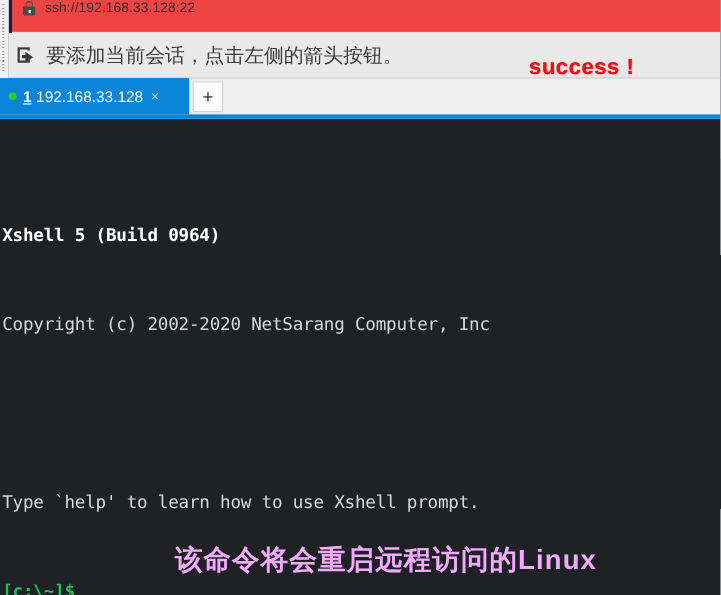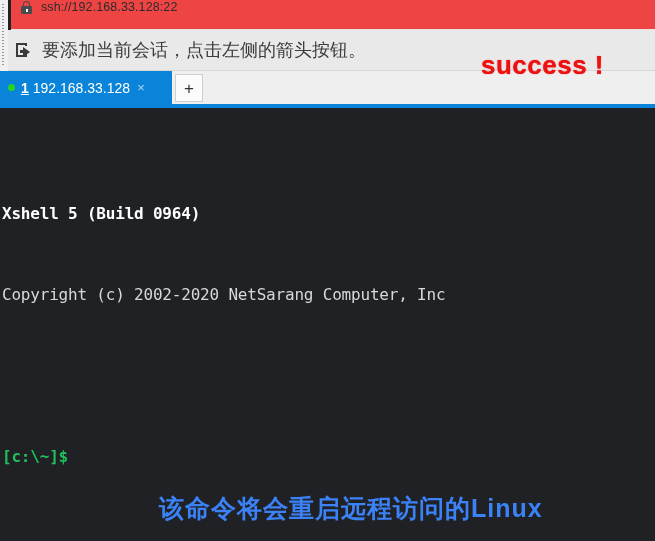--- a/index.html
+++ b/index.html
@@ -155,21 +155,21 @@
     font-size: 18px;
     color: #3c3c3c;
     white-space: nowrap;
   }
 
   
   .success-note {
     position: absolute;
     left: 481px;
     top: 50px;
-    font-size: 26px;
+    font-size: 20px;
     font-weight: bold;
     color: #ee1111;
     letter-spacing: 0.5px;
     white-space: nowrap;
     z-index: 30;
     text-shadow: 0 0 1px #ee1111;
   }
 
   
   .tab-bar {
@@ -271,21 +271,21 @@
   .bold { font-weight: bold; color: #ffffff; }
   .green { color: #20c05a; font-weight: bold; }
 
   
   .bottom-note {
     position: absolute;
     left: 159px;
     top: 492px;
     font-size: 25px;
     font-weight: bold;
-    color: #3b82f6;
+    color: #f0abfc;
     white-space: nowrap;
     letter-spacing: 1px;
     z-index: 30;
   }
 </style>
 </head>
 <body>
 
 <div id="app">
 
@@ -322,20 +322,21 @@
       <span class="tab-close">×</span>
     </div>
     <div class="new-tab-btn">+</div>
     <div class="tab-bar-underline"></div>
   </div>
 
   <div class="terminal">
     <div class="tline bold">Xshell 5 (Build 0964)</div>
     <div class="tline">Copyright (c) 2002-2020 NetSarang Computer, Inc</div>
     <div class="tline blank">&nbsp;</div>
+    <div class="tline">Type `help' to learn how to use Xshell prompt.</div>
     <div class="tline green">[c:\~]$</div>
     
     
     
     
     
     
     
     
     

